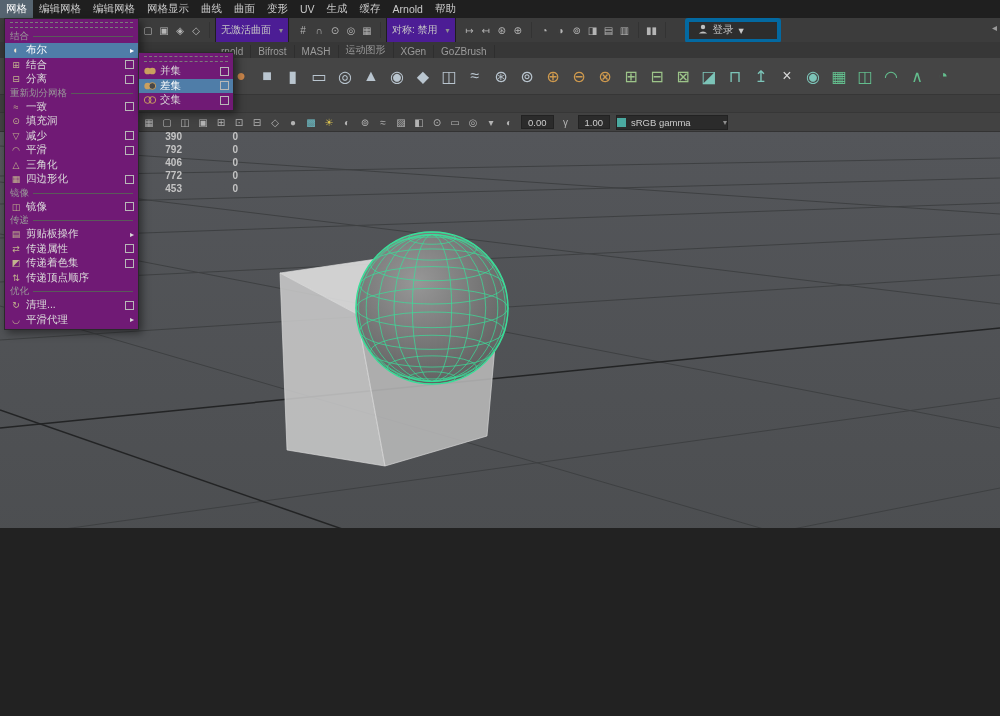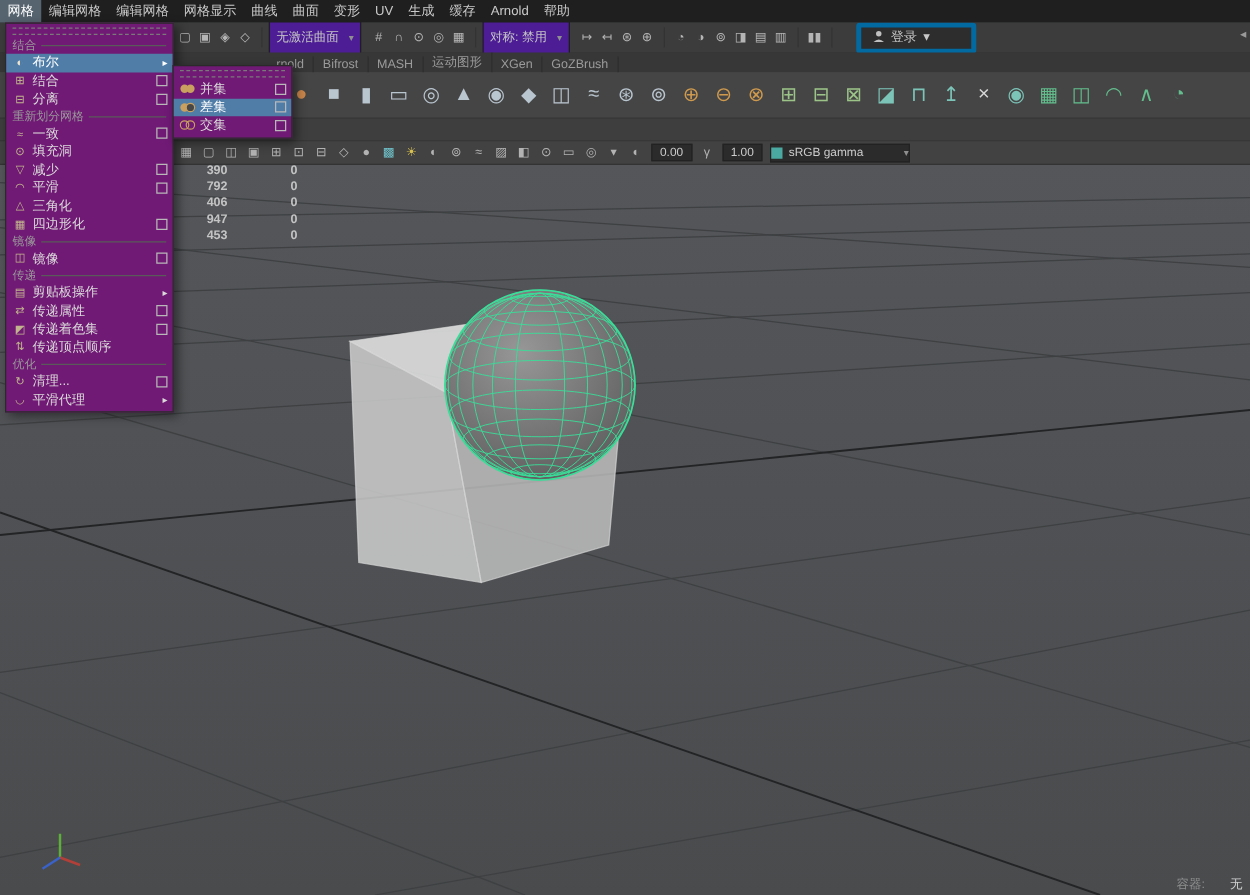--- a/index.html
+++ b/index.html
@@ -1,16 +1,16 @@
 <!DOCTYPE html>
 <html style="--hl: #4f7da8;"><head>
 <meta charset="utf-8">
 <style>
   html,body{margin:0;padding:0;background:#222;}
-  .app{position:relative;width:1000px;height:716px;overflow:hidden;
+  .app{position:relative;width:1000px;height:528px;overflow:hidden;
        font-family:"Liberation Sans","DejaVu Sans",sans-serif;background:#4e5052;}
 
   
   .menubar{position:absolute;top:0;left:0;right:0;height:18px;background:#1f1f1f;
            display:flex;align-items:center;font-size:10.5px;color:#c9c9c9;z-index:30;}
   .mi{padding:2px 6px;white-space:nowrap;}
   .mi.active{background:#566470;color:#fff;}
 
   
   .statusline{position:absolute;top:18px;left:0;right:0;height:24px;background:#3c3c3c;
@@ -312,21 +312,21 @@
         </div>
         <div class="pc-row">
           <span class="pc-a">792</span>
           <span class="pc-b">0</span>
         </div>
         <div class="pc-row">
           <span class="pc-a">406</span>
           <span class="pc-b">0</span>
         </div>
         <div class="pc-row">
-          <span class="pc-a">947</span>
+          <span class="pc-a">772</span>
           <span class="pc-b">0</span>
         </div>
         <div class="pc-row">
           <span class="pc-a">453</span>
           <span class="pc-b">0</span>
         </div>
       </div>
     <div class="vp-right">
       <span class="k">容器:</span><span class="v">无</span>
     </div>

